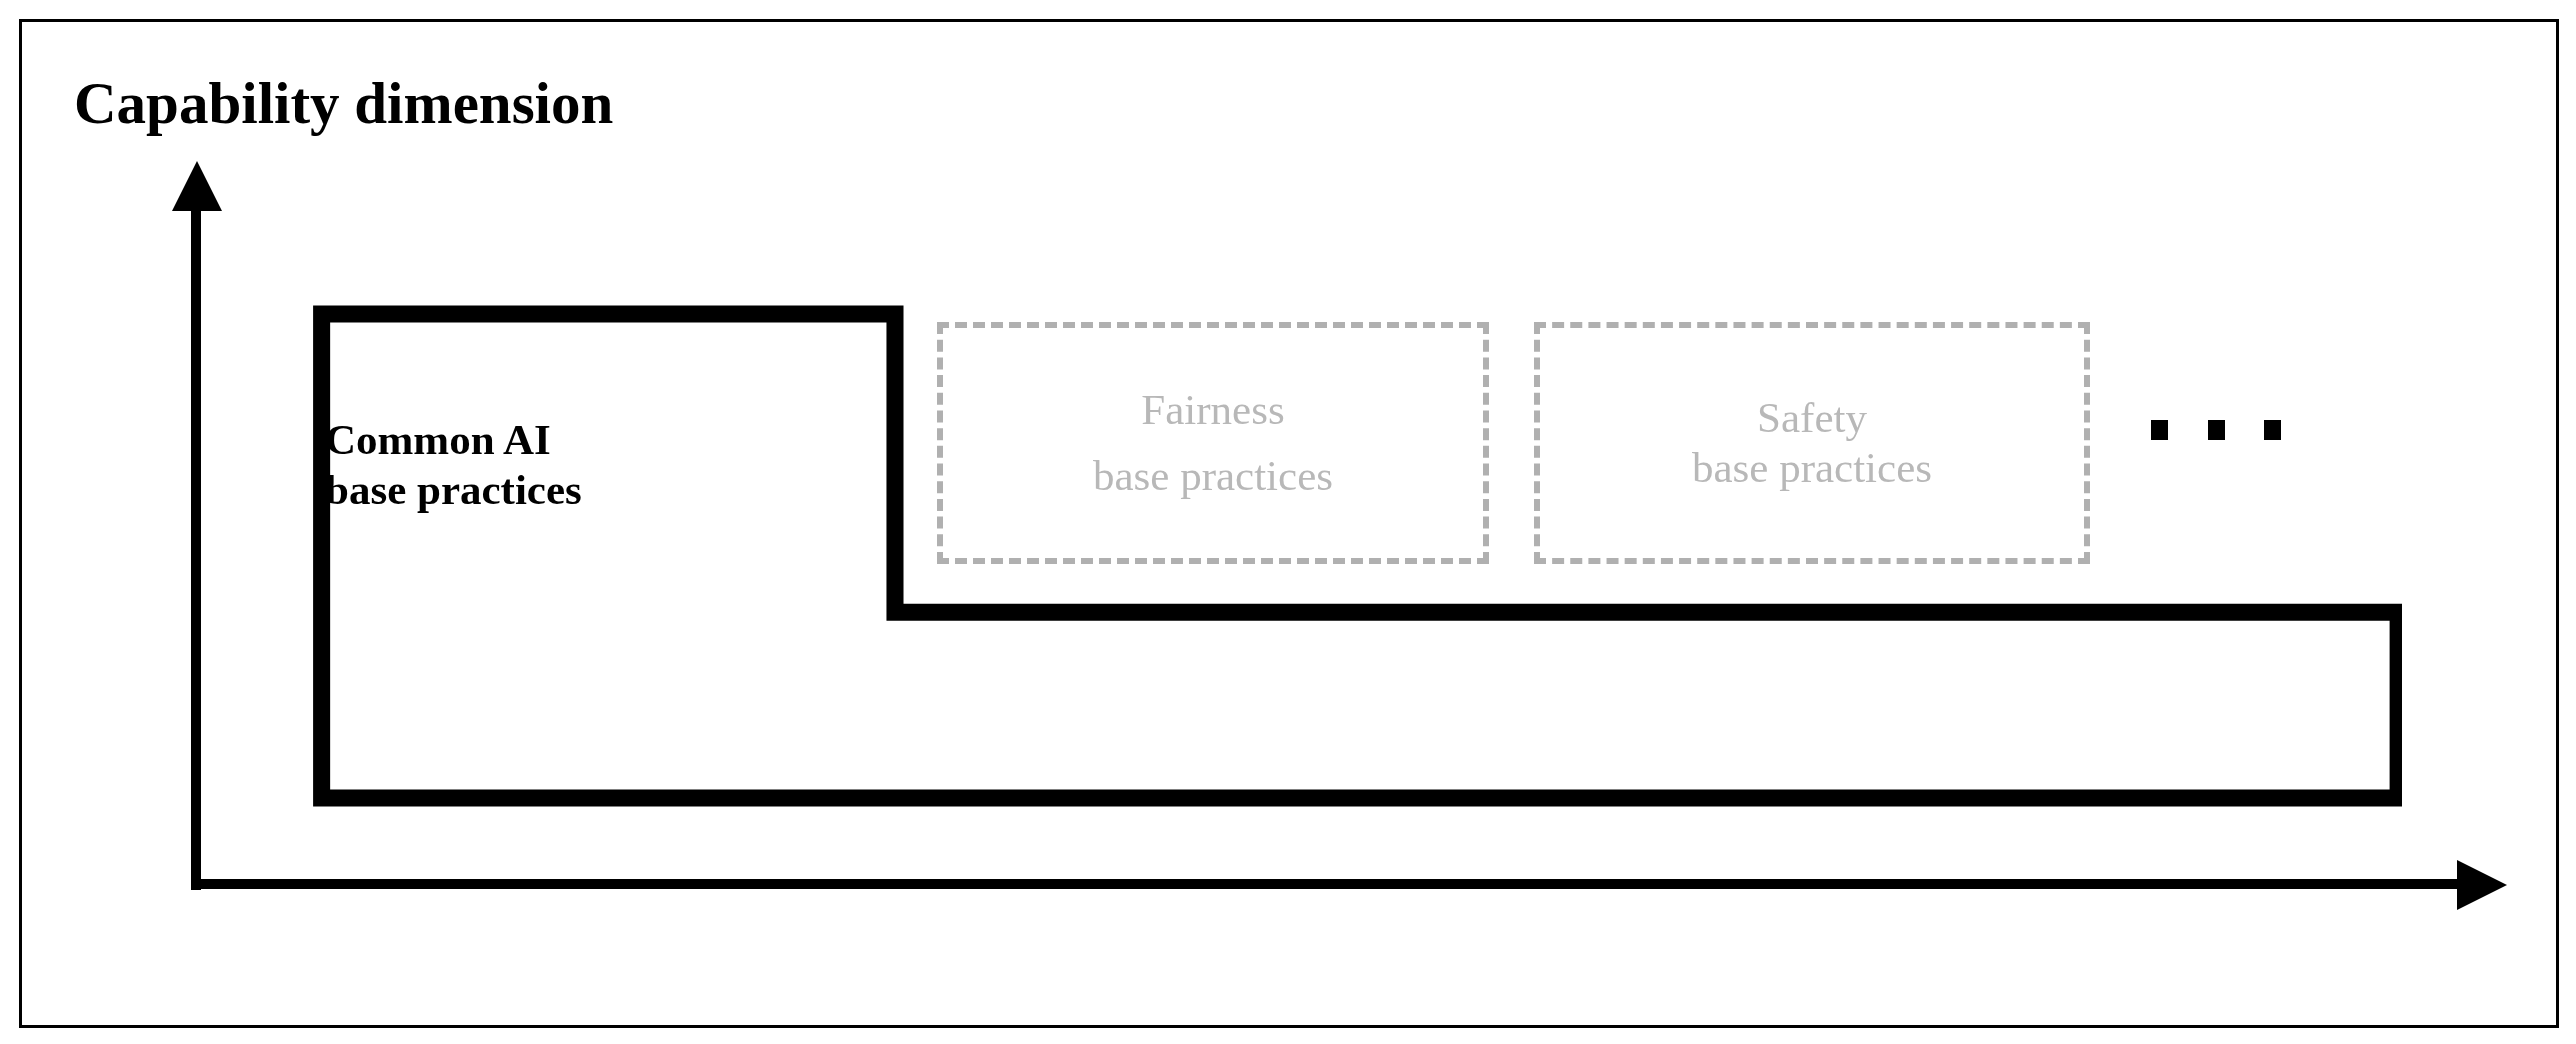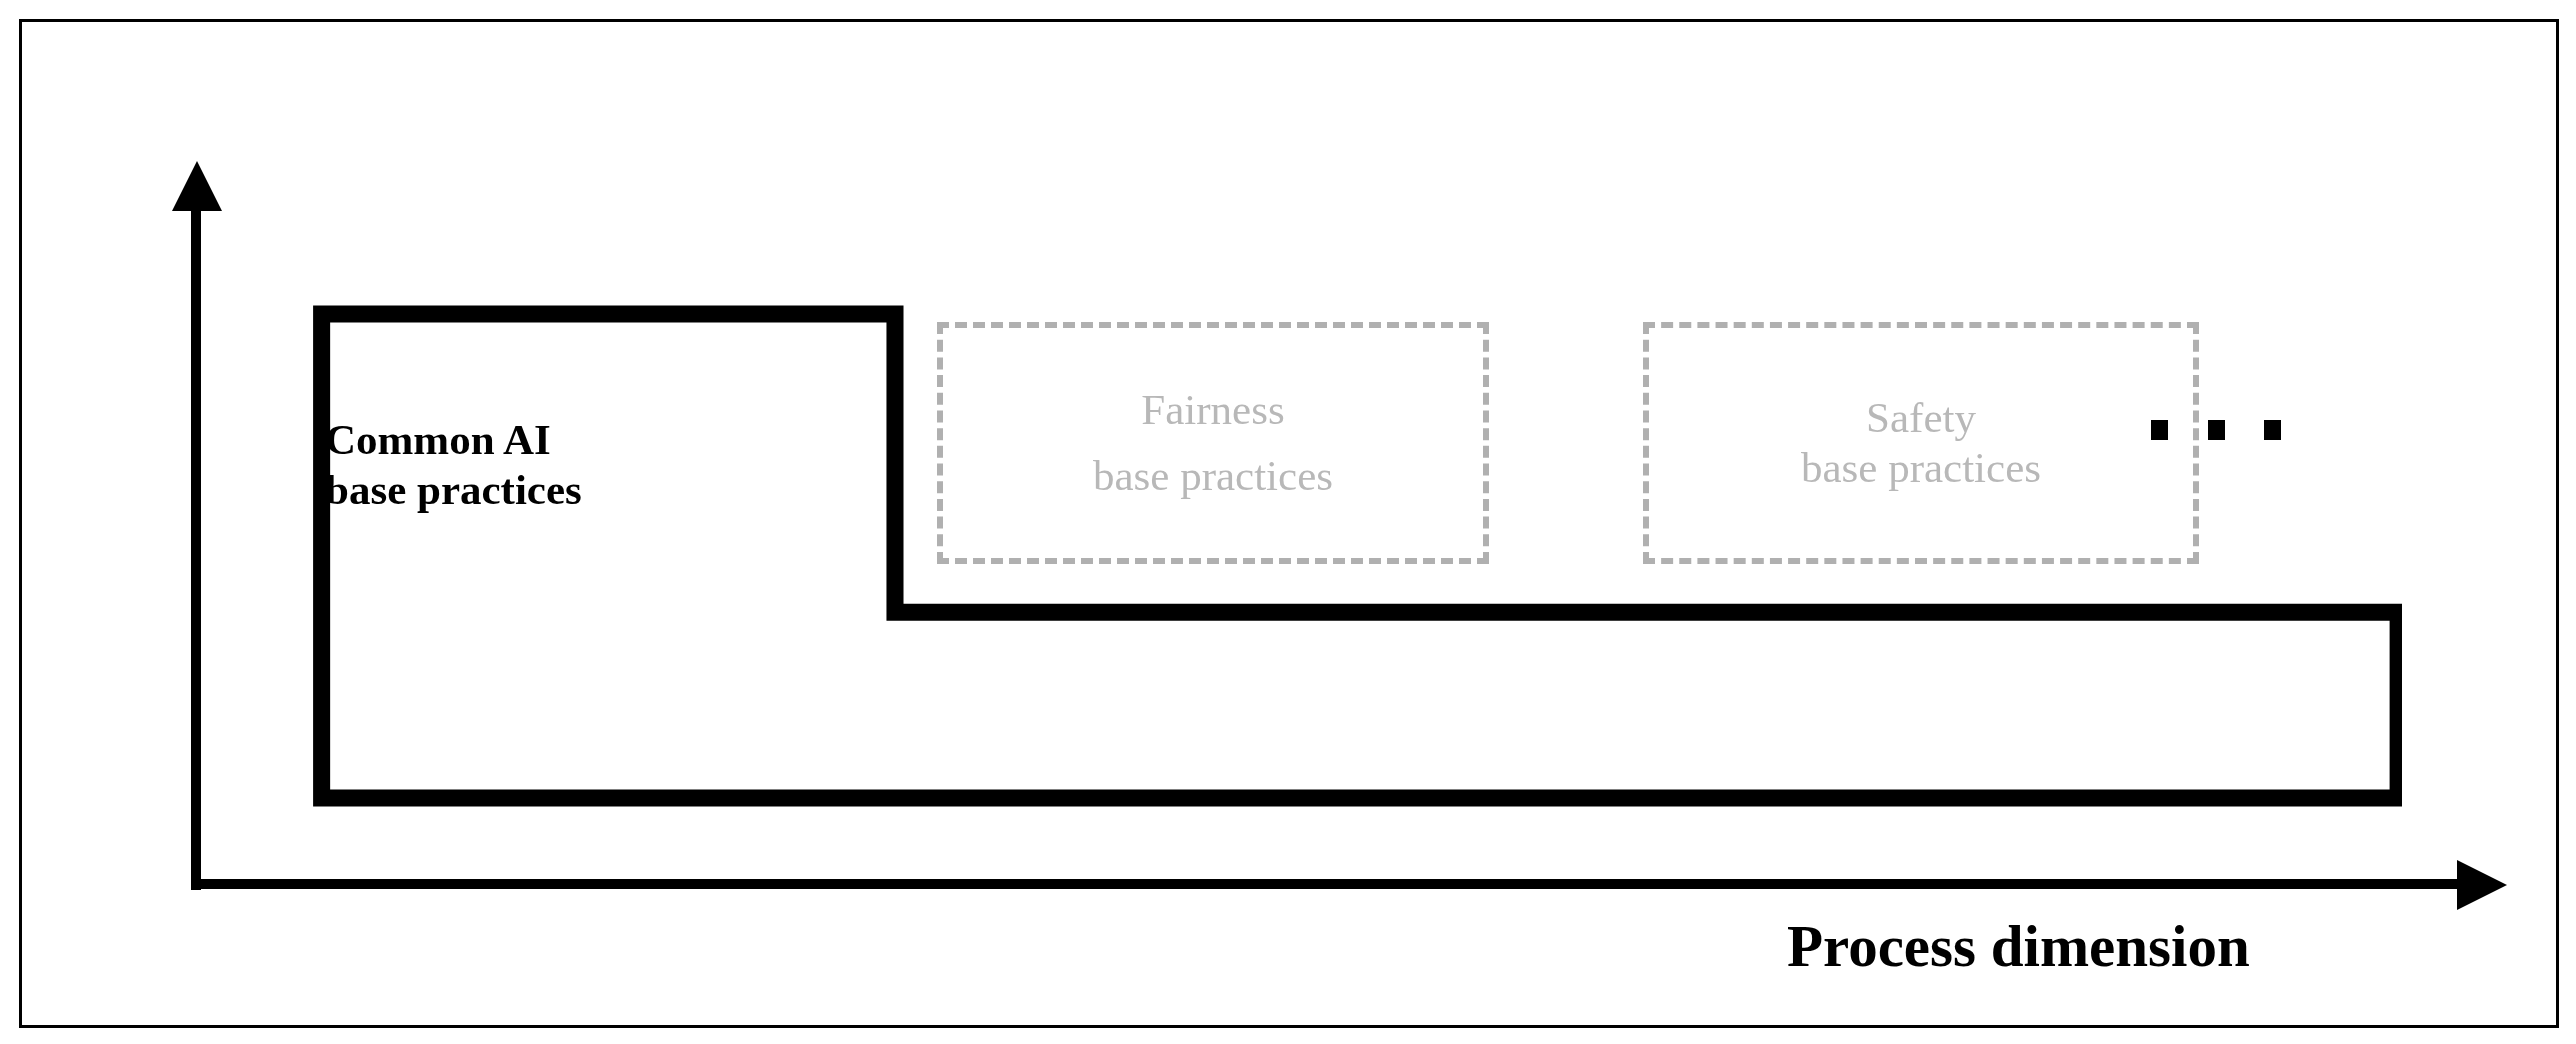--- a/index.html
+++ b/index.html
@@ -101,21 +101,21 @@
     flex-direction: column;
     align-items: center;
     justify-content: center;
     color: #b8b8b8;
     font-size: 43px;
     line-height: 1.16;
     text-align: center;
   }
   .dashed-box .bx-line { display: block; }
   #box-fairness { left: 937px; width: 552px; gap: 16px; }
-  #box-safety   { left: 1643px; width: 556px; }
+  #box-safety   { left: 1534px; width: 556px; }
 
   
   .solid-box-text {
     position: absolute;
     left: 325px;
     top: 415px;
     width: 555px;
     text-align: left;
     color: #000000;
     font-weight: bold;
@@ -148,22 +148,22 @@
 
 <div id="canvas">
 
   <div class="page-frame"></div>
 
   <div class="axis-y-head"></div>
   <div class="axis-y-line"></div>
   <div class="axis-x-line"></div>
   <div class="axis-x-head"></div>
 
+  <div class="axis-label label-capability">Capability dimension</div>
 
-  <div class="axis-label label-process">Process dimension</div>
 
   <svg class="step-shape" viewBox="0 0 2700 660" preserveAspectRatio="none">
     <polyline points="15,13 755,13 755,398 2695,398 2695,638 15,638 15,13" fill="none" stroke="#000000" stroke-width="22" stroke-linejoin="miter" stroke-linecap="square"></polyline>
   </svg>
 
   <div class="solid-box-text">
     <span class="bx-line">Common AI</span>
     <span class="bx-line">base practices</span>
   </div>
 

